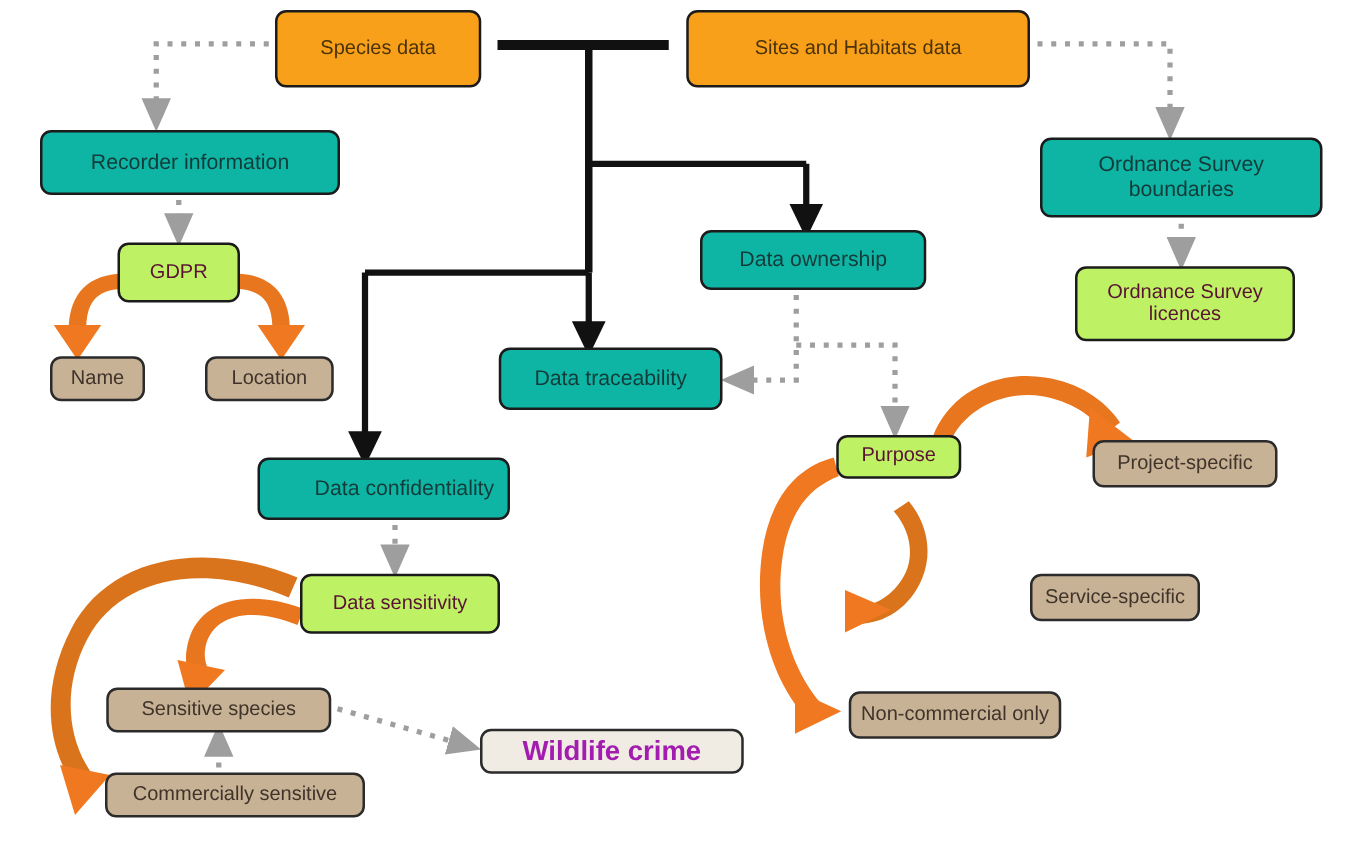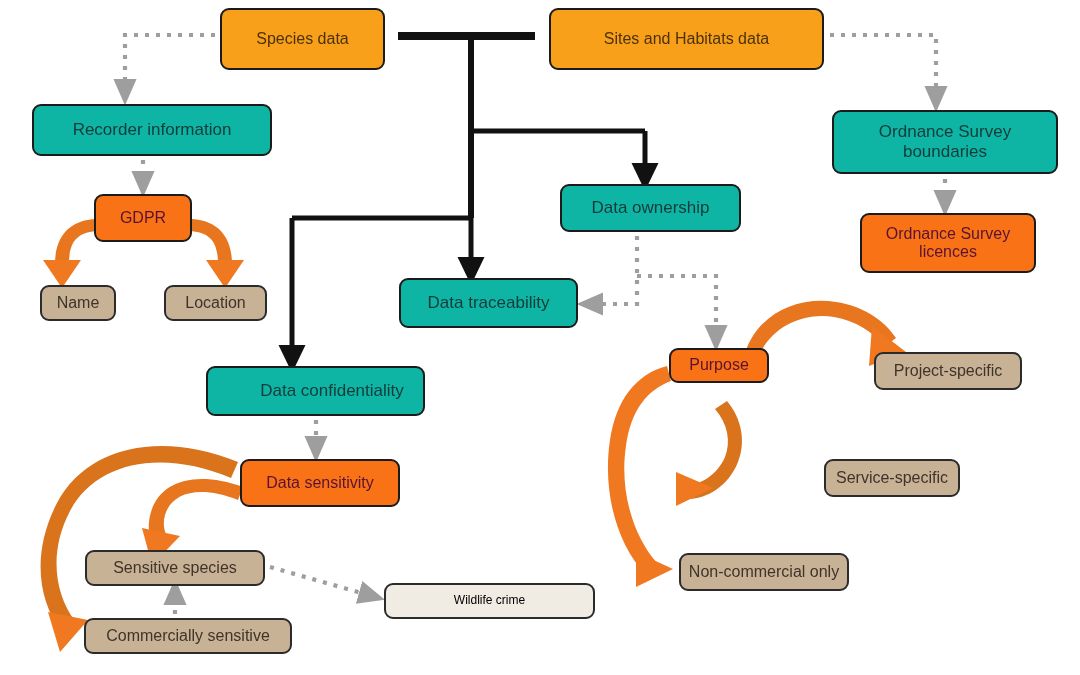--- a/index.html
+++ b/index.html
@@ -6,23 +6,23 @@
   body{width:1080px;height:675px;overflow:hidden;
        font-family:"Liberation Sans","DejaVu Sans",sans-serif;}
   #stage{position:relative;width:1080px;height:675px;background:#fff;}
   svg#wires{position:absolute;left:0;top:0;width:1080px;height:675px;pointer-events:none;}
   .node{position:absolute;box-sizing:border-box;display:flex;align-items:center;
         justify-content:center;text-align:center;border-radius:9px;
         border:2px solid #1b1b1b;line-height:1.15;padding:2px 6px;}
   .node span{display:block;}
   .n-orange{background:#F9A01B;color:#4a3209;font-size:16px;}
   .n-teal{background:#0FB5A4;color:#123c3a;font-size:17px;}
-  .n-pink{background:#f97316;color:#5a1233;font-size:16px;}
+  .n-pink{background:#bef264;color:#5a1233;font-size:16px;}
   .n-tan{background:#C8B296;color:#40332a;font-size:16px;border-color:#2b2b2b;}
-  .n-cream{background:#F0EBE3;color:#000000;font-size:12px;border-color:#2b2b2b;}
+  .n-cream{background:#F0EBE3;color:#a21caf;font-size:22px;border-color:#2b2b2b;font-weight:bold;}
 </style>
 </head>
 <body>
 
 <div id="stage">
 
   <svg id="wires" viewBox="0 0 1080 675" xmlns="http://www.w3.org/2000/svg">
     <defs>
       <marker id="arrowGrey" markerWidth="7" markerHeight="7" refX="3.2" refY="3.2" orient="auto" markerUnits="strokeWidth">
         <path d="M0,0.4 L6.4,3.2 L0,6 z" fill="#9E9E9E"></path>
@@ -131,21 +131,21 @@
   </div>
 
   <div class="node n-teal" style="left:560px;top:184px;width:181px;height:48px;">
     <span>Data ownership</span>
   </div>
 
   <div class="node n-teal" style="left:399px;top:278px;width:179px;height:50px;">
     <span>Data traceability</span>
   </div>
 
-  <div class="node n-teal" style="left:206px;top:366px;width:219px;height:50px;padding-left:39px;">
+  <div class="node n-teal" style="left:206px;top:366px;width:202px;height:50px;padding-left:39px;">
     <span>Data confidentiality</span>
   </div>
 
   <div class="node n-pink" style="left:240px;top:459px;width:160px;height:48px;">
     <span>Data sensitivity</span>
   </div>
 
   <div class="node n-tan" style="left:85px;top:550px;width:180px;height:36px;">
     <span>Sensitive species</span>
   </div>

